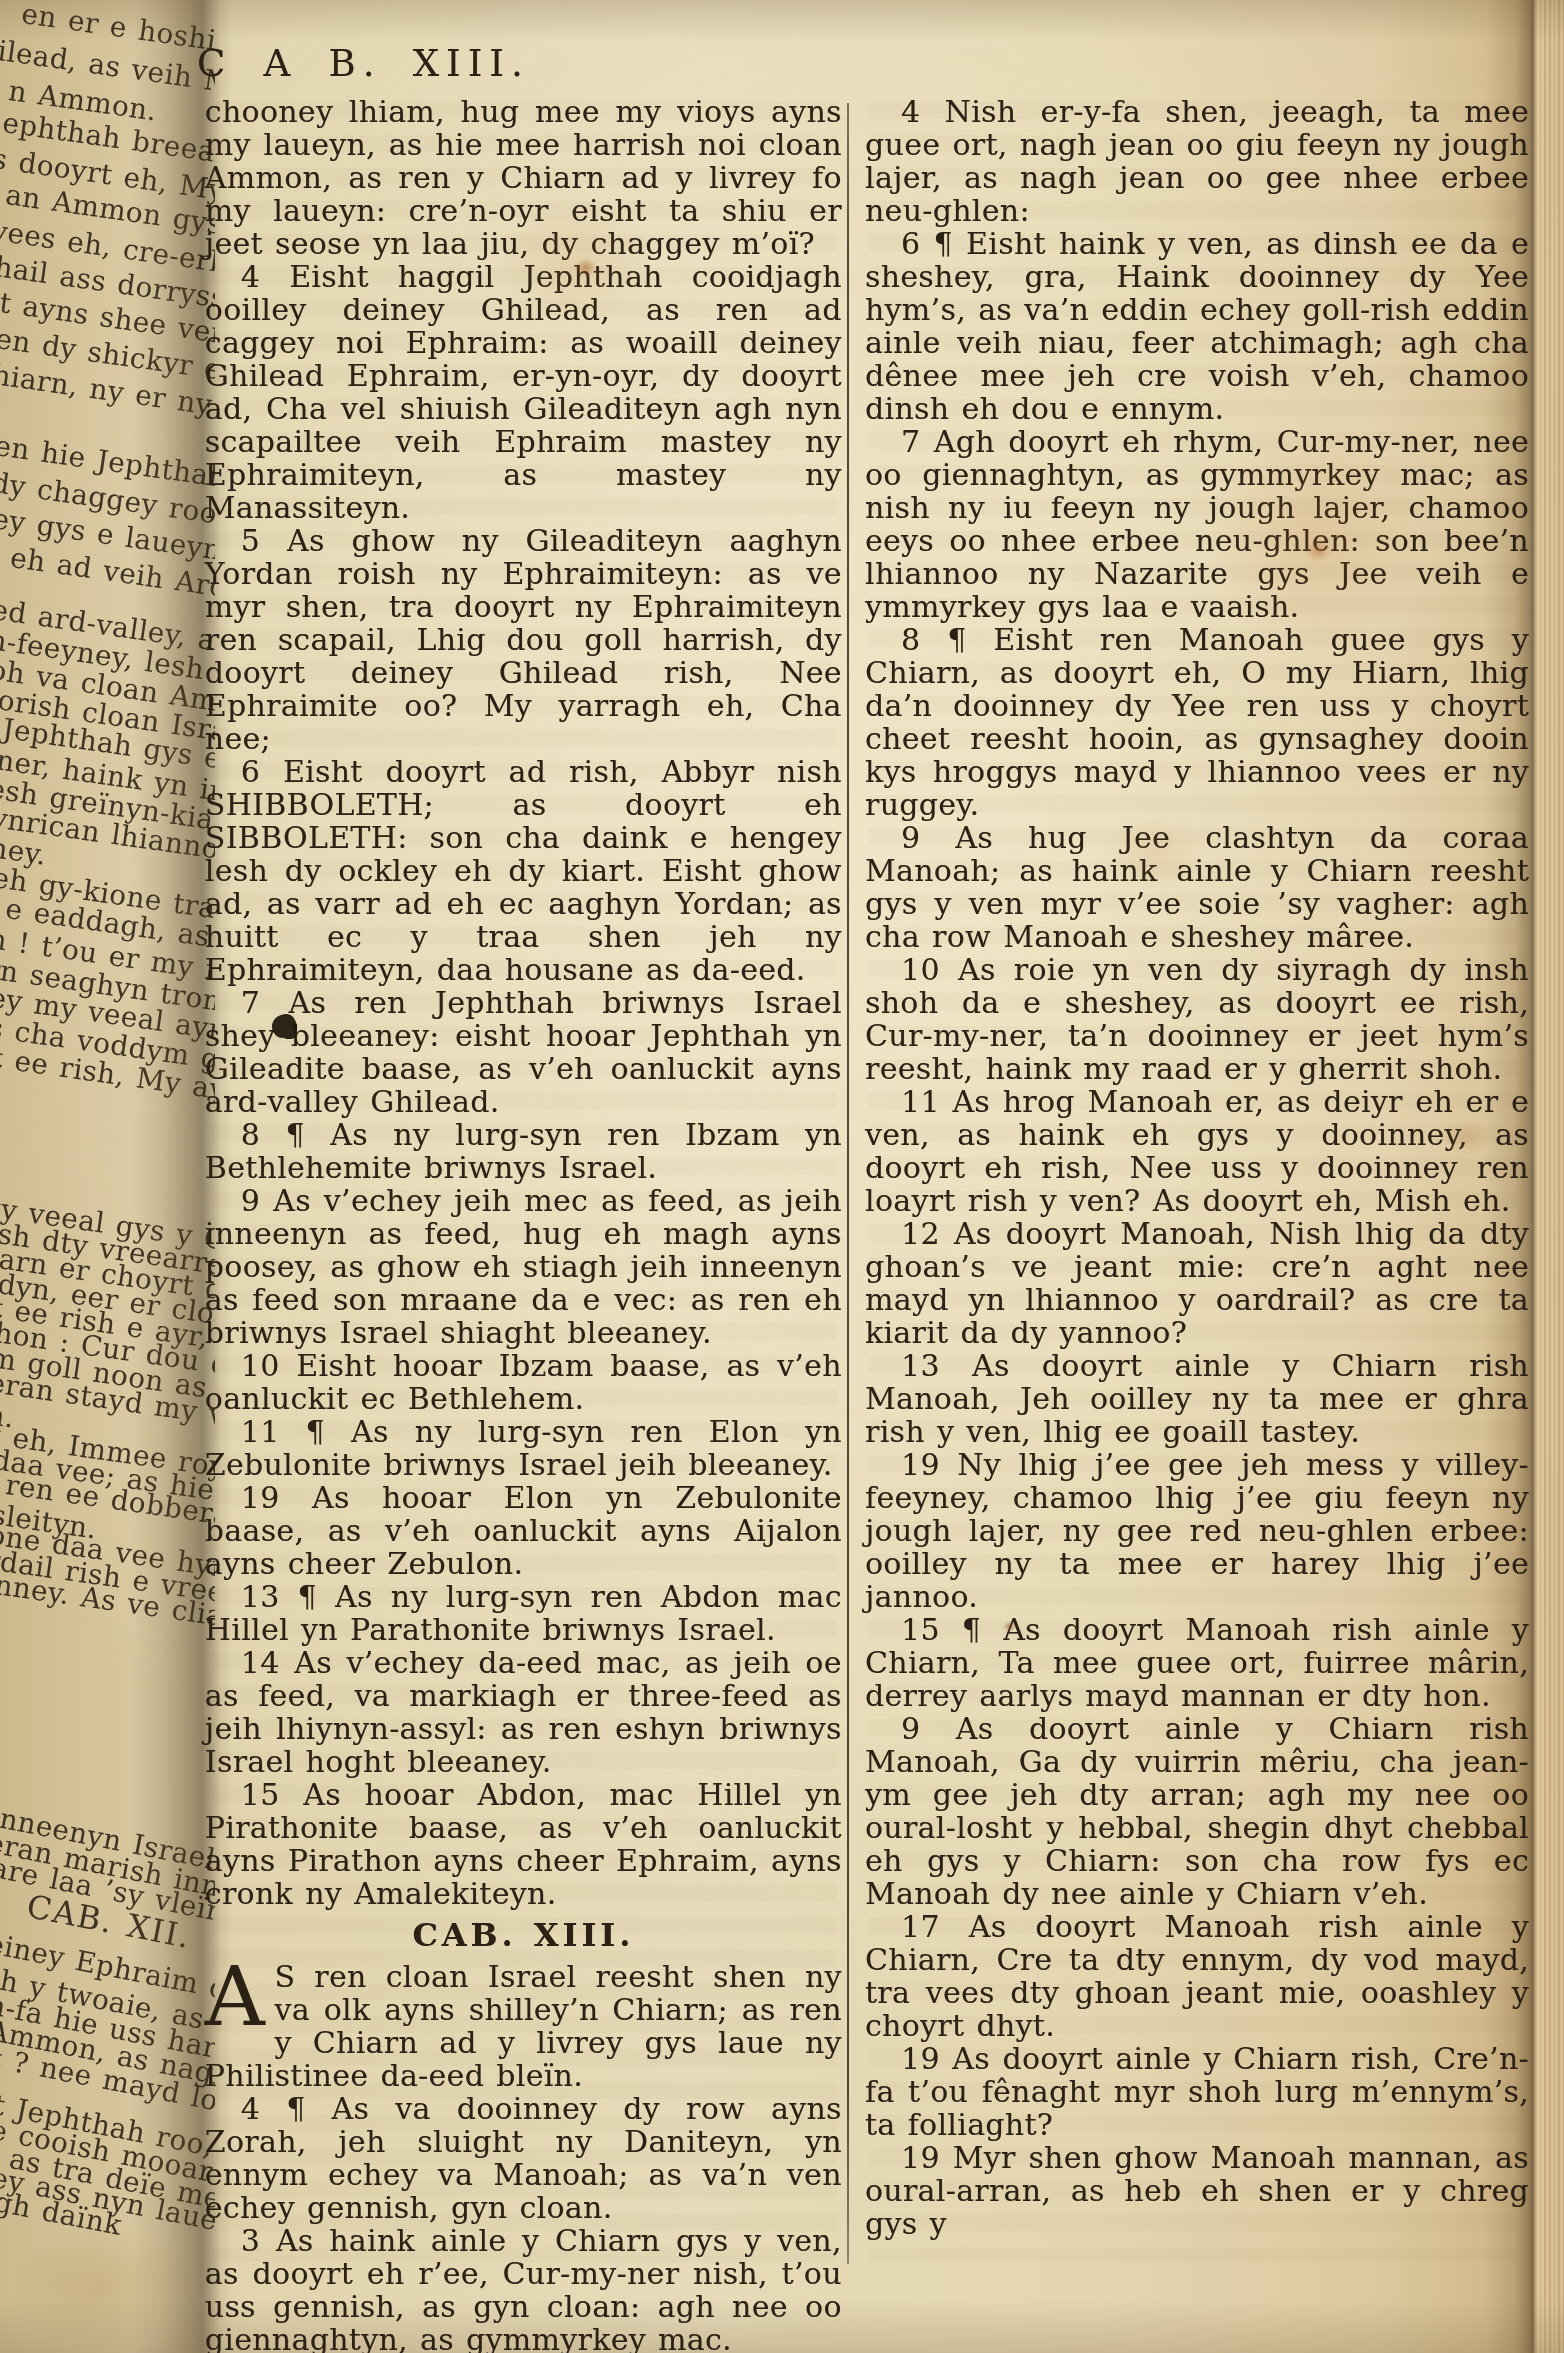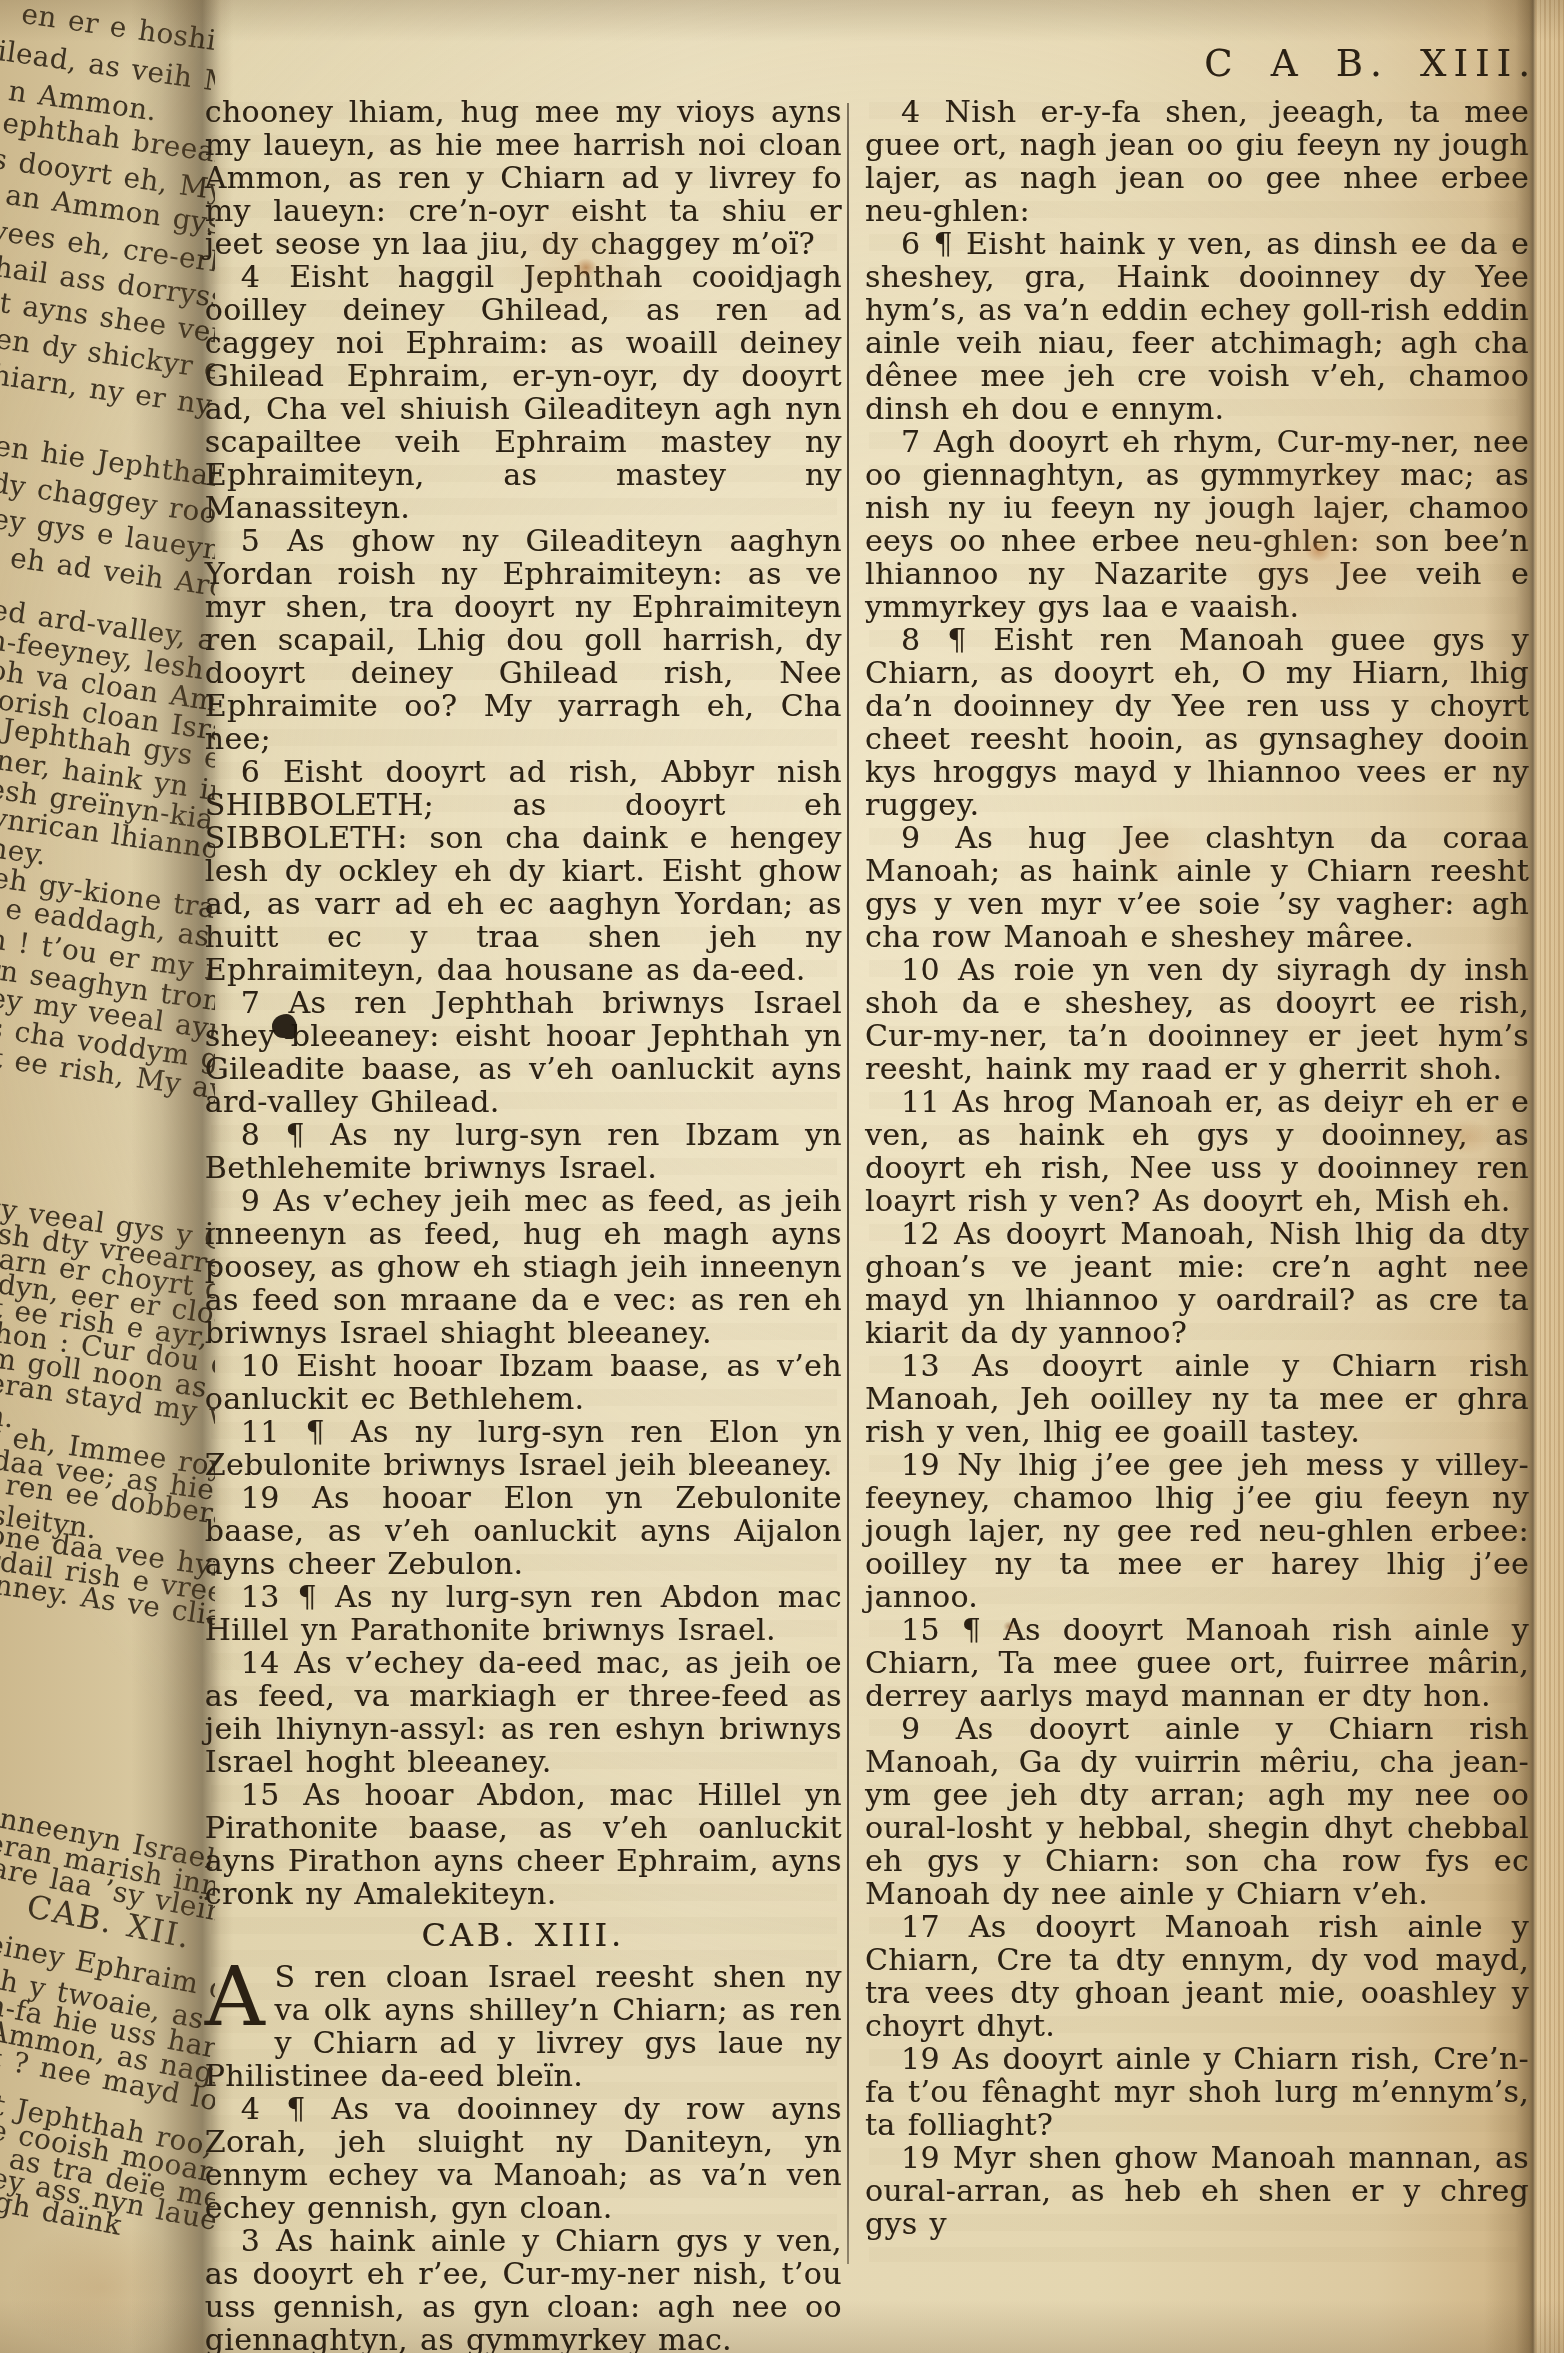--- a/index.html
+++ b/index.html
@@ -34,34 +34,34 @@
   .margin-strip{position:absolute;left:0;top:0;width:215px;height:2354px;overflow:hidden;z-index:1;}
   .frag{
     position:absolute;white-space:nowrap;font-size:28px;color:rgba(46,35,21,.9);
     letter-spacing:0.4px;word-spacing:2.3px;transform-origin:left top;
   }
   .frag.heading{font-size:32px;letter-spacing:1.6px;}
 
   
   .main{position:absolute;left:197px;top:0;width:1340px;height:2354px;z-index:4;}
   .running-header{
-    position:absolute;left:0;top:42px;width:100%;text-align:right;
+    position:absolute;left:0;top:42px;width:100%;text-align:left;
     font-size:37px;letter-spacing:7px;word-spacing:12.5px;
     text-shadow:0.3px 0.3px 0.6px rgba(43,33,20,.35);
   }
   .column{
     position:absolute;top:95px;font-size:30px;line-height:33px;
     letter-spacing:0.3px;word-spacing:2.3px;text-align:justify;
     text-shadow:0.3px 0.3px 0.5px rgba(43,33,20,.32);
   }
   #col-left{left:7.8px;width:637px;}
   #col-right{left:668px;width:664px;}
   .column p{margin:0;text-indent:36px;}
   .column p.cont{text-indent:0;}
-  .chap{margin:9.4px 0 7.8px 0;text-align:center;font-size:32px;font-weight:normal;letter-spacing:3.9px;text-indent:0;}
+  .chap{margin:9.4px 0 7.8px 0;text-align:center;font-size:32px;font-weight:bold;letter-spacing:3.9px;text-indent:0;}
   .dropcap{float:left;font-size:83px;line-height:63px;padding:4.7px 9.4px 0 0;}
   .col-rule{
     position:absolute;left:650px;top:103px;width:2.3px;height:2161px;z-index:4;
     background:linear-gradient(180deg,rgba(40,30,18,.55),rgba(40,30,18,.8) 8%,rgba(40,30,18,.78) 92%,rgba(40,30,18,.45));
   }
 
   
   .ghost{position:absolute;top:102px;height:2160px;z-index:0;pointer-events:none;opacity:.55;
     background:repeating-linear-gradient(180deg,rgba(128,106,64,.07) 0 17px,rgba(128,106,64,0) 17px 33px);}
   #ghost-l{left:211px;width:626px;}

